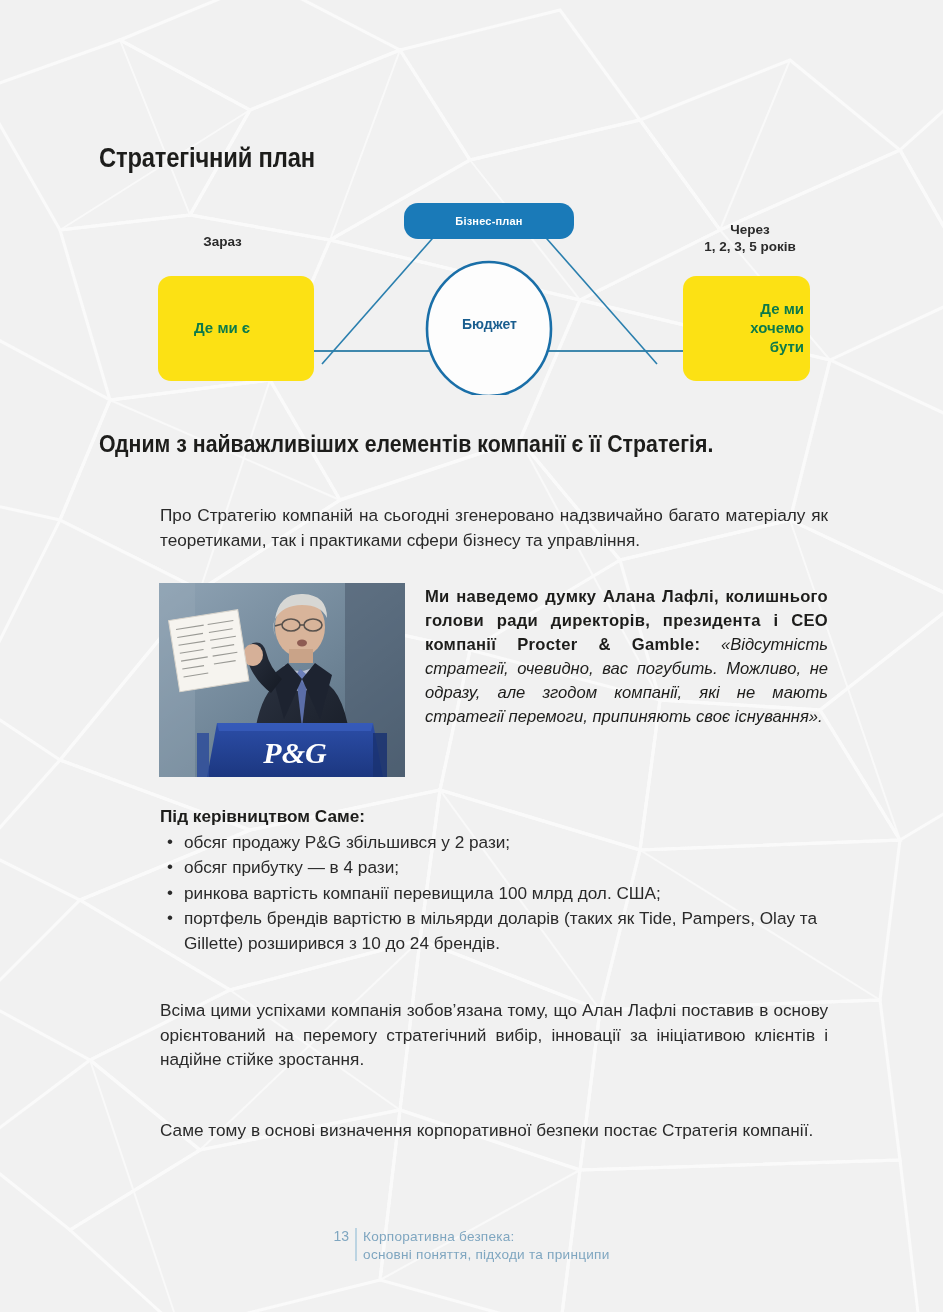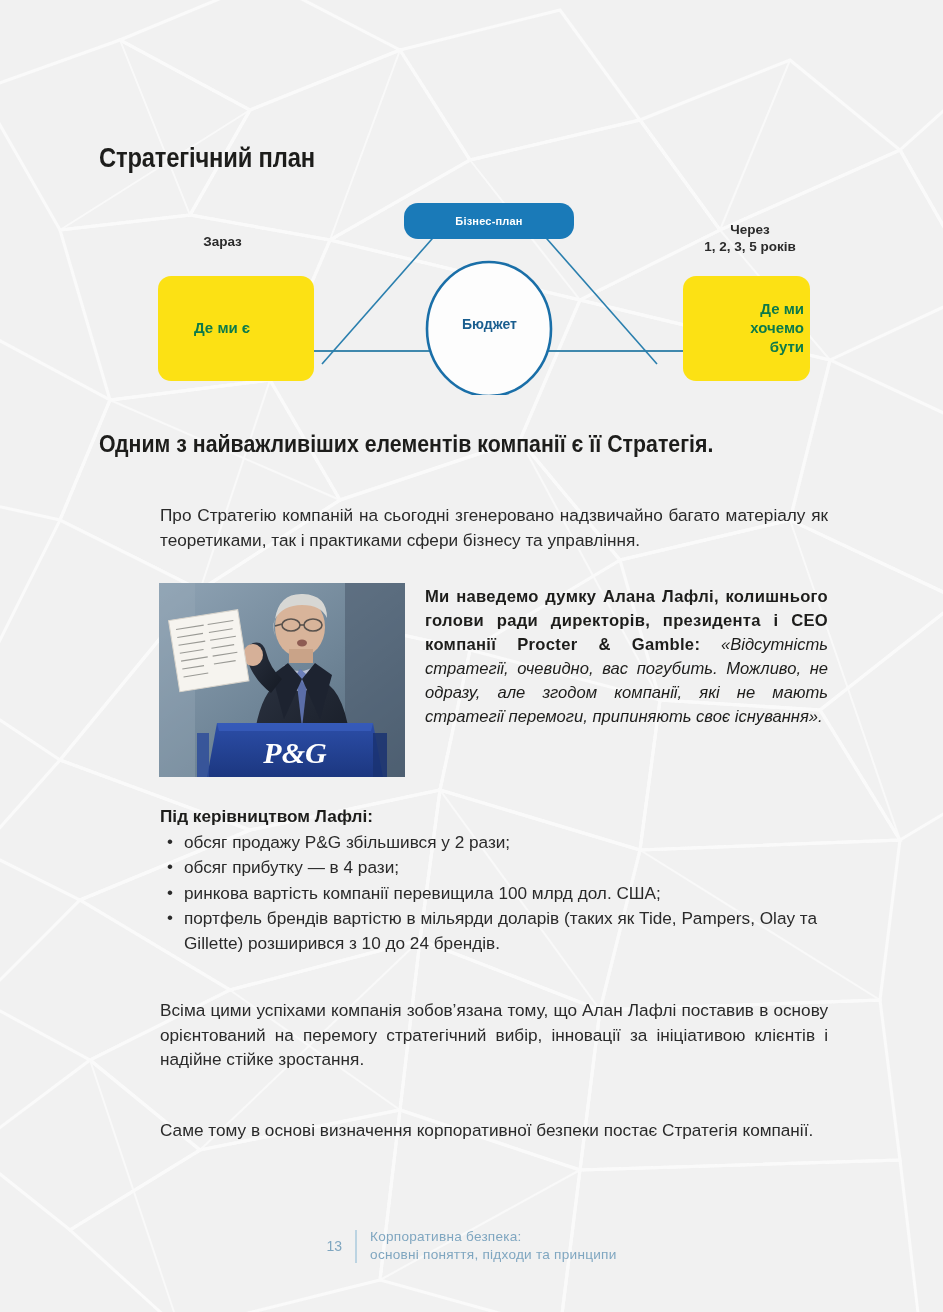--- a/index.html
+++ b/index.html
@@ -222,22 +222,22 @@
     position: absolute;
     left: 0;
     top: 1228px;
     width: 943px;
     display: flex;
     justify-content: center;
     align-items: center;
   }
   .footer-inner {
     display: flex;
-    align-items: center;
-    gap: 13px;
+    align-items: flex-start;
+    gap: 6px;
   }
   .page-number {
     font-size: 14px;
     color: #7fa6c0;
     font-weight: 400;
   }
   .footer-rule {
     width: 2px;
     height: 33px;
     background: #bcd4e2;
@@ -426,21 +426,21 @@
     </svg>
   </div>
 
   <div class="quote-col">
     <span class="b">Ми наведемо думку Алана Лафлі, колишнього голови ради директорів, президента і CEO компанії Procter &amp; Gamble:</span>
     <span> </span>
     <span class="i">«Відсутність стратегії, очевидно, вас погубить. Можливо, не одразу, але згодом компанії, які не мають стратегії перемоги, припиняють своє існування».</span>
   </div>
 
   <div class="list-block">
-    <div class="list-title">Під керівництвом Лафлі:</div>
+    <div class="list-title">Під керівництвом Саме:</div>
     <ul>
       <li>
         <span class="bullet">•</span>
         <span>обсяг продажу P&amp;G збільшився у 2 рази;</span>
       </li>
       <li>
         <span class="bullet">•</span>
         <span>обсяг прибутку — в 4 рази;</span>
       </li>
       <li>

